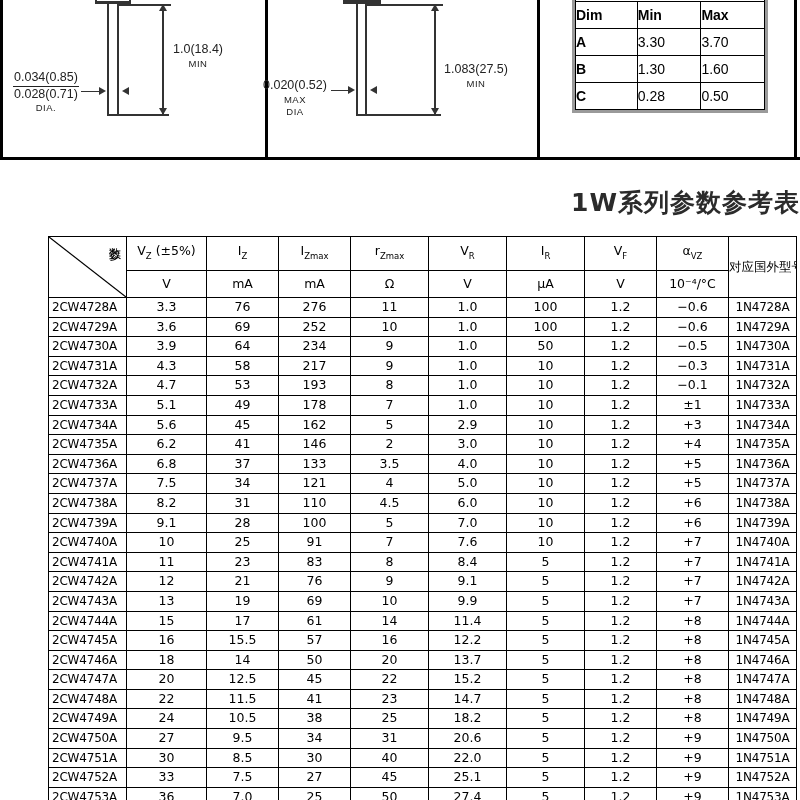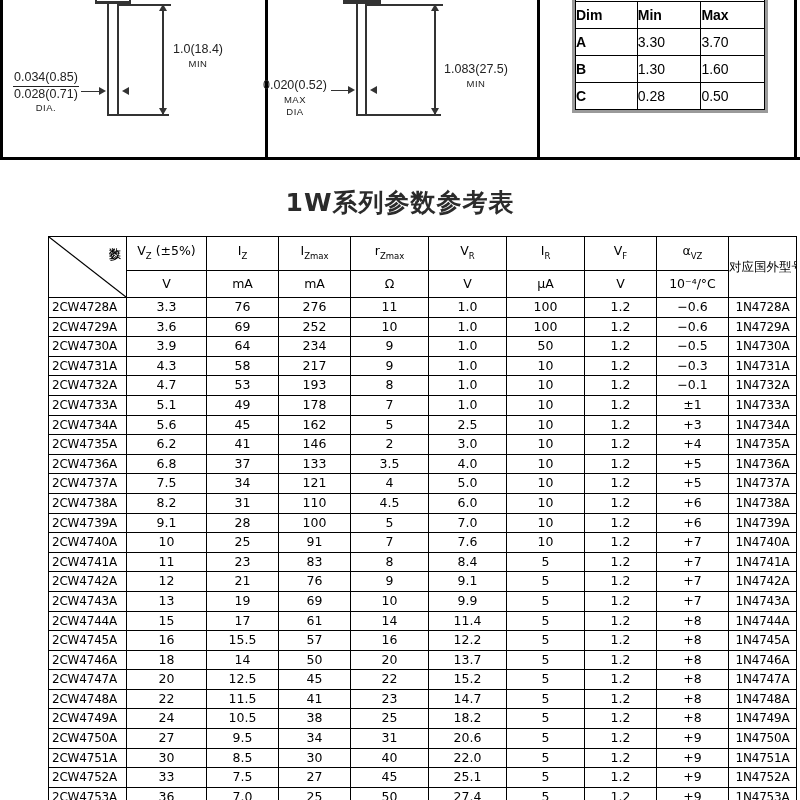--- a/index.html
+++ b/index.html
@@ -207,21 +207,21 @@
     line-height: 1;
   }
   .corner-bl {
     position: absolute;
     left: 3px;
     bottom: 0px;
     font-size: 12.5px;
     writing-mode: vertical-rl;
     line-height: 1;
   }
-  .cjk { font-family: "DejaVu Sans", sans-serif; }
+  .cjk { font-family: "DejaVu Sans", sans-serif; text-align: right; }
   td.foreign-hdr {
     font-size: 12.5px;
     line-height: 14px;
     height: 60px;
     white-space: normal;
     padding: 0 1px;
   }
 </style>
 </head>
 <body>
@@ -454,21 +454,21 @@
           <td>1.2</td>
           <td>±1</td>
           <td class="foreign">1N4733A</td>
         </tr>
         <tr>
           <td class="model">2CW4734A</td>
           <td>5.6</td>
           <td>45</td>
           <td>162</td>
           <td>5</td>
-          <td>2.5</td>
+          <td>2.9</td>
           <td>10</td>
           <td>1.2</td>
           <td>+3</td>
           <td class="foreign">1N4734A</td>
         </tr>
         <tr>
           <td class="model">2CW4735A</td>
           <td>6.2</td>
           <td>41</td>
           <td>146</td>

